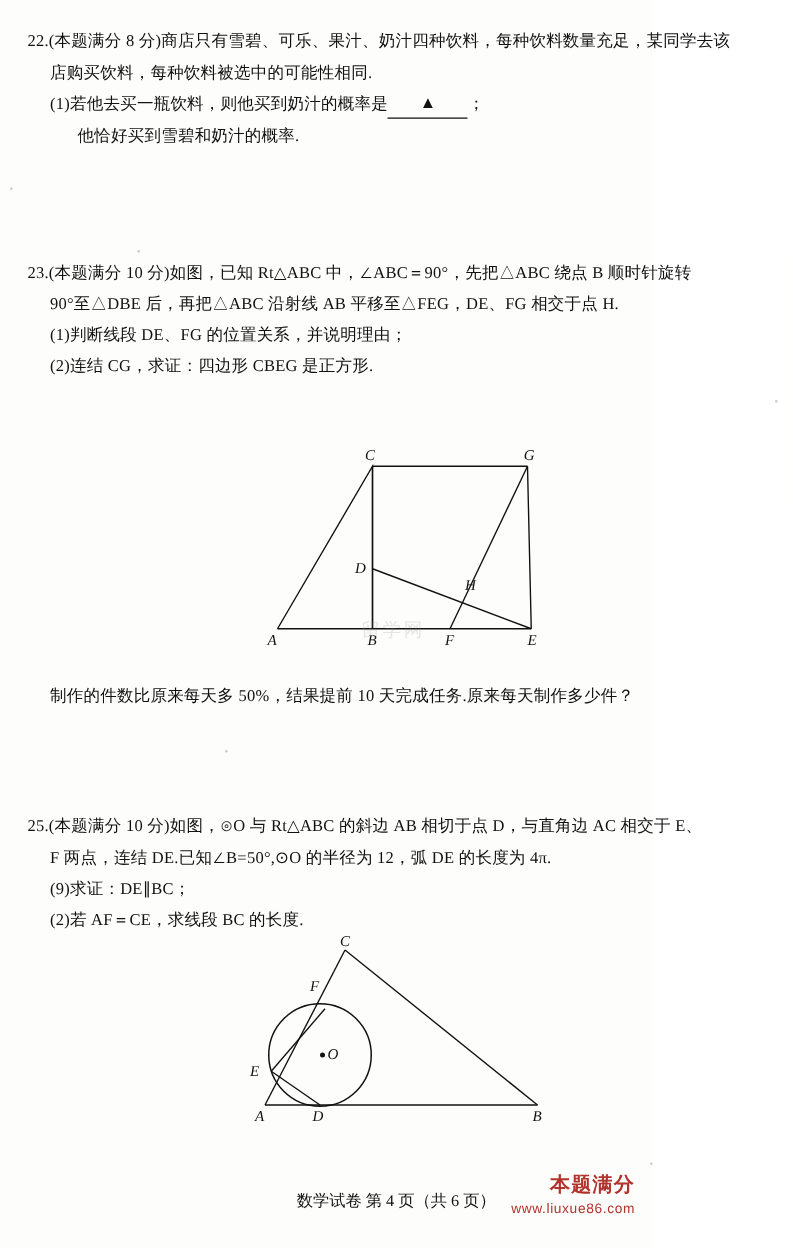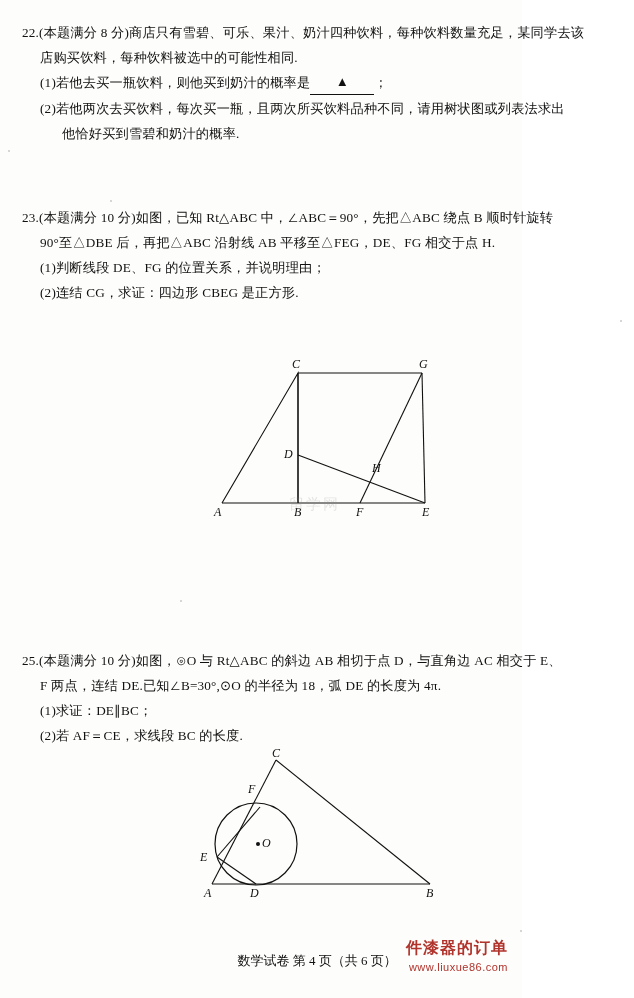--- a/index.html
+++ b/index.html
@@ -97,21 +97,20 @@
 <body>
 
 <div class="page">
 
   <div class="q-block" style="top: 20px;">
     <div class="line">22.(本题满分 8 分)商店只有雪碧、可乐、果汁、奶汁四种饮料，每种饮料数量充足，某同学去该</div>
     <div class="line indent1">店购买饮料，每种饮料被选中的可能性相同.</div>
     <div class="line indent1">
       <span>(1)若他去买一瓶饮料，则他买到奶汁的概率是</span><span class="blank-tri">▲</span><span>；</span>
     </div>
-    <div class="line indent1">(2)若他两次去买饮料，每次买一瓶，且两次所买饮料品种不同，请用树状图或列表法求出</div>
     <div class="line indent2">他恰好买到雪碧和奶汁的概率.</div>
   </div>
 
   <div class="q-block" style="top: 205px;">
     <div class="line">23.(本题满分 10 分)如图，已知 Rt△ABC 中，∠ABC＝90°，先把△ABC 绕点 B 顺时针旋转</div>
     <div class="line indent1">90°至△DBE 后，再把△ABC 沿射线 AB 平移至△FEG，DE、FG 相交于点 H.</div>
     <div class="line indent1">(1)判断线段 DE、FG 的位置关系，并说明理由；</div>
     <div class="line indent1">(2)连结 CG，求证：四边形 CBEG 是正方形.</div>
   </div>
 
@@ -130,26 +129,27 @@
     <span class="fig-label" style="left: 219px; top: 2px;">G</span>
     <span class="fig-label" style="left: 84px; top: 92px;">D</span>
     <span class="fig-label" style="left: 172px; top: 106px;">H</span>
     <span class="fig-label" style="left: 14px; top: 150px;">A</span>
     <span class="fig-label" style="left: 94px; top: 150px;">B</span>
     <span class="fig-label" style="left: 156px; top: 150px;">F</span>
     <span class="fig-label" style="left: 222px; top: 150px;">E</span>
   </div>
 
   <div class="q-block" style="top: 544px;">
+    <div class="line indent1">制作的件数比原来每天多 50%，结果提前 10 天完成任务.原来每天制作多少件？</div>
   </div>
 
   <div class="q-block" style="top: 648px;">
     <div class="line">25.(本题满分 10 分)如图，⊙O 与 Rt△ABC 的斜边 AB 相切于点 D，与直角边 AC 相交于 E、</div>
-    <div class="line indent1">F 两点，连结 DE.已知∠B=30°,⊙O 的半径为 18，弧 DE 的长度为 4π.</div>
-    <div class="line indent1">(1)求证：DE∥BC；</div>
+    <div class="line indent1">F 两点，连结 DE.已知∠B=50°,⊙O 的半径为 12，弧 DE 的长度为 4π.</div>
+    <div class="line indent1">(9)求证：DE∥BC；</div>
     <div class="line indent1">(2)若 AF＝CE，求线段 BC 的长度.</div>
   </div>
 
   <div class="figure" style="left: 190px; top: 752px; width: 260px; height: 150px;">
     <svg width="260" height="150" viewBox="0 0 260 150">
 
       <line x1="22" y1="132" x2="240" y2="132" stroke="#111" stroke-width="1.1"></line>
       <line x1="22" y1="132" x2="86" y2="8" stroke="#111" stroke-width="1.1"></line>
       <line x1="86" y1="8" x2="240" y2="132" stroke="#111" stroke-width="1.1"></line>
       <circle cx="66" cy="92" r="41" fill="none" stroke="#111" stroke-width="1.2"></circle>
@@ -164,21 +164,21 @@
     <span class="fig-label" style="left: 14px; top: 134px;">A</span>
     <span class="fig-label" style="left: 60px; top: 134px;">D</span>
     <span class="fig-label" style="left: 236px; top: 134px;">B</span>
   </div>
 
   <div class="ghost" style="left: 289px; top: 495px;">留学网</div>
 
   <div class="footer">数学试卷   第 4 页（共 6 页）</div>
 
   <div class="watermark">
-    <div class="wm-main">件漆器的订单</div>
+    <div class="wm-main">本题满分</div>
     <div class="wm-sub">www.liuxue86.com</div>
   </div>
 
   <div class="speck" style="left: 8px; top: 150px; width: 2px; height: 2px;"></div>
   <div class="speck" style="left: 620px; top: 320px; width: 2px; height: 2px;"></div>
   <div class="speck" style="left: 110px; top: 200px; width: 2px; height: 2px;"></div>
   <div class="speck" style="left: 180px; top: 600px; width: 2px; height: 2px;"></div>
   <div class="speck" style="left: 520px; top: 930px; width: 2px; height: 2px;"></div>
 
 </div>

